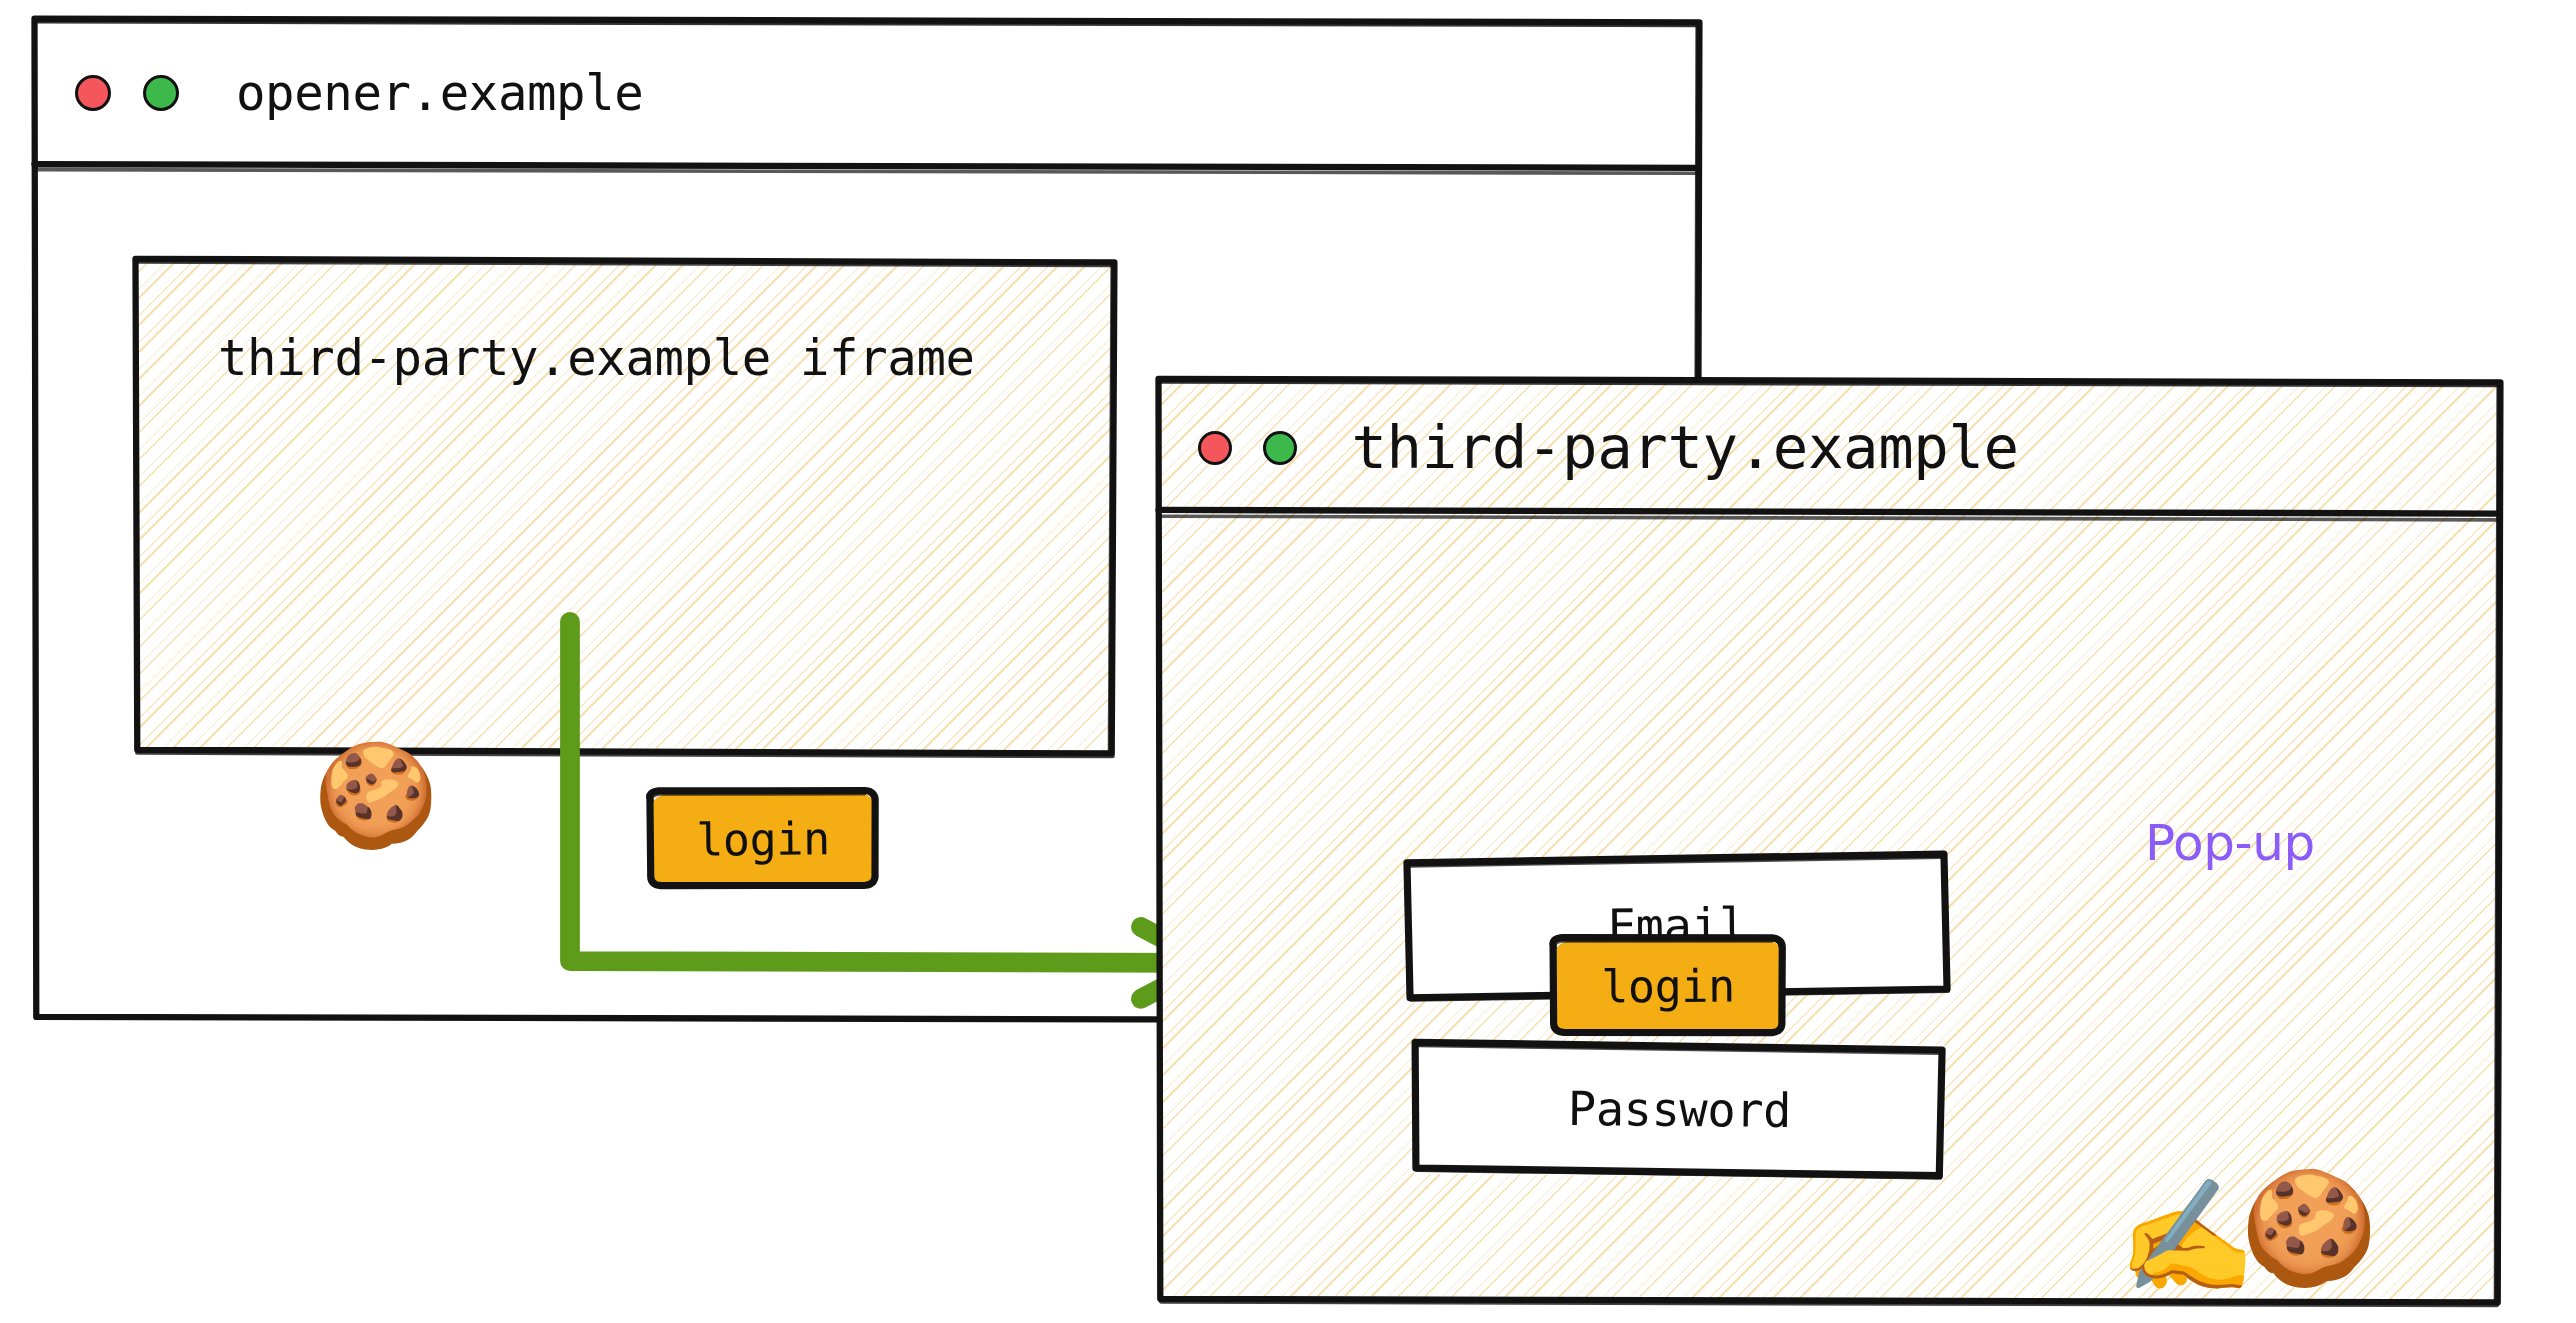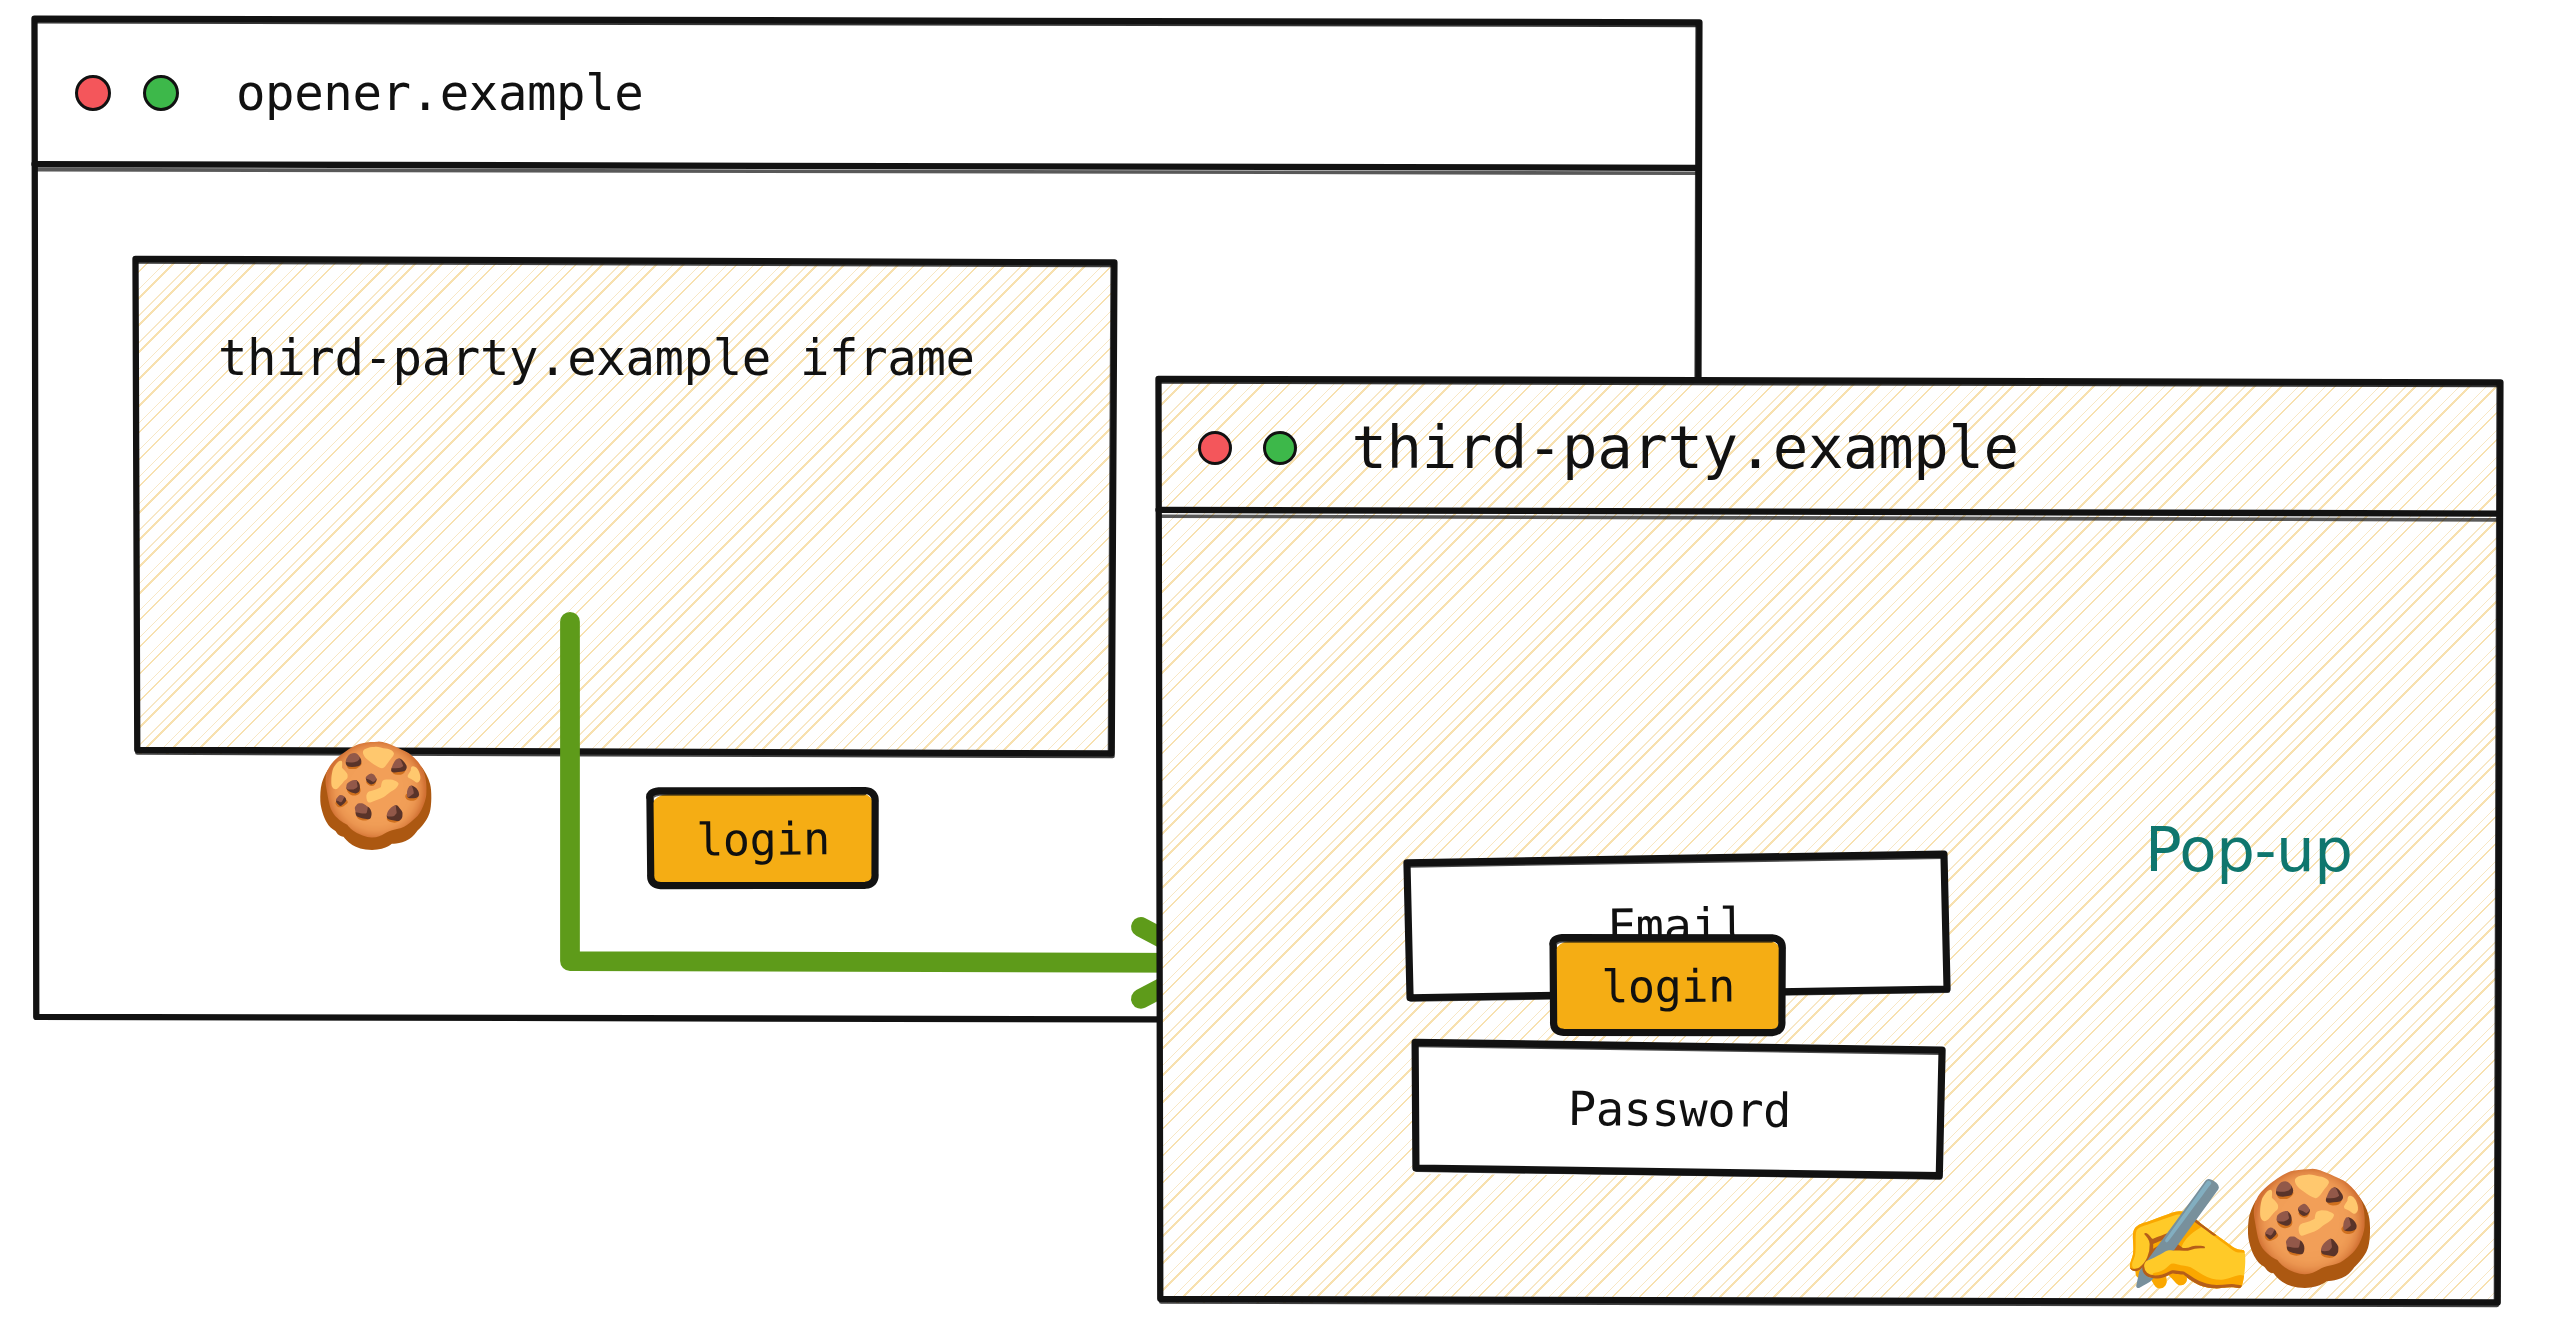--- a/index.html
+++ b/index.html
@@ -211,22 +211,22 @@
     height: 133px;
     transform: rotate(0.45deg);
   }
 
   
   #popup-caption {
     position: absolute;
     left: 987px;
     top: 433px;
     font-family: "DejaVu Sans", "Liberation Sans", sans-serif;
-    font-size: 61px;
-    color: #0f766e;
+    font-size: 50px;
+    color: #8b5cf6;
     white-space: nowrap;
     letter-spacing: -0.4px;
   }
 
   
   .emoji {
     position: absolute;
     line-height: 1;
     user-select: none;
   }

